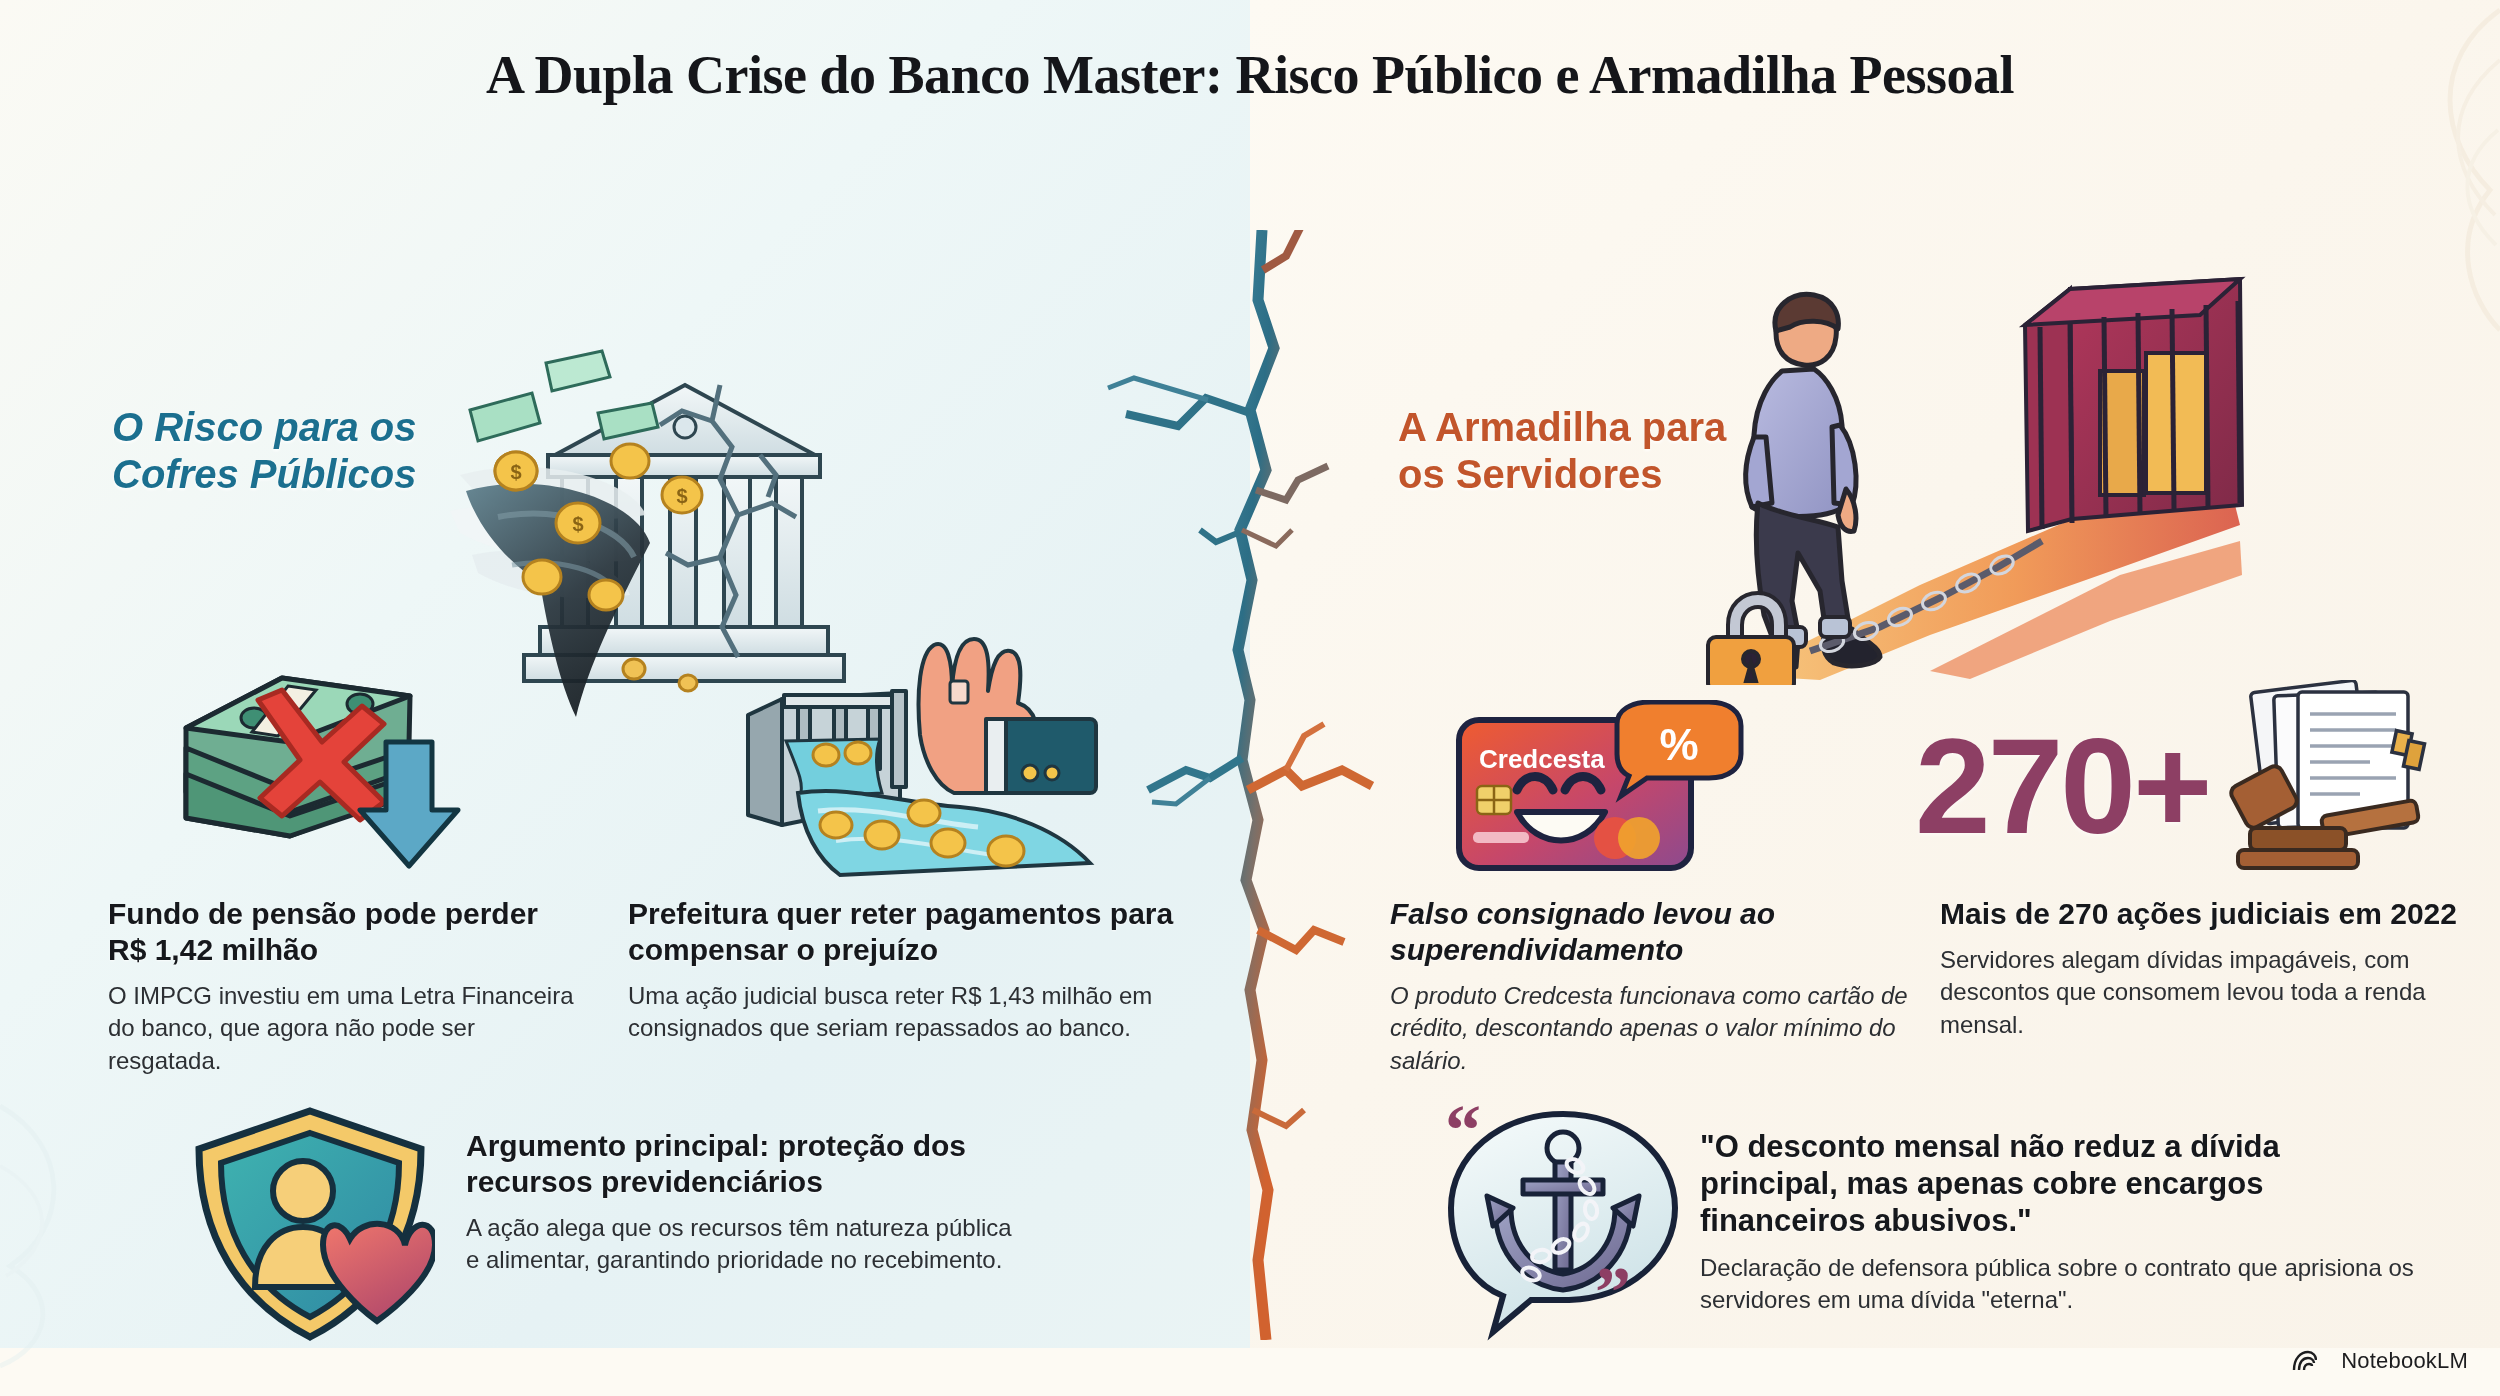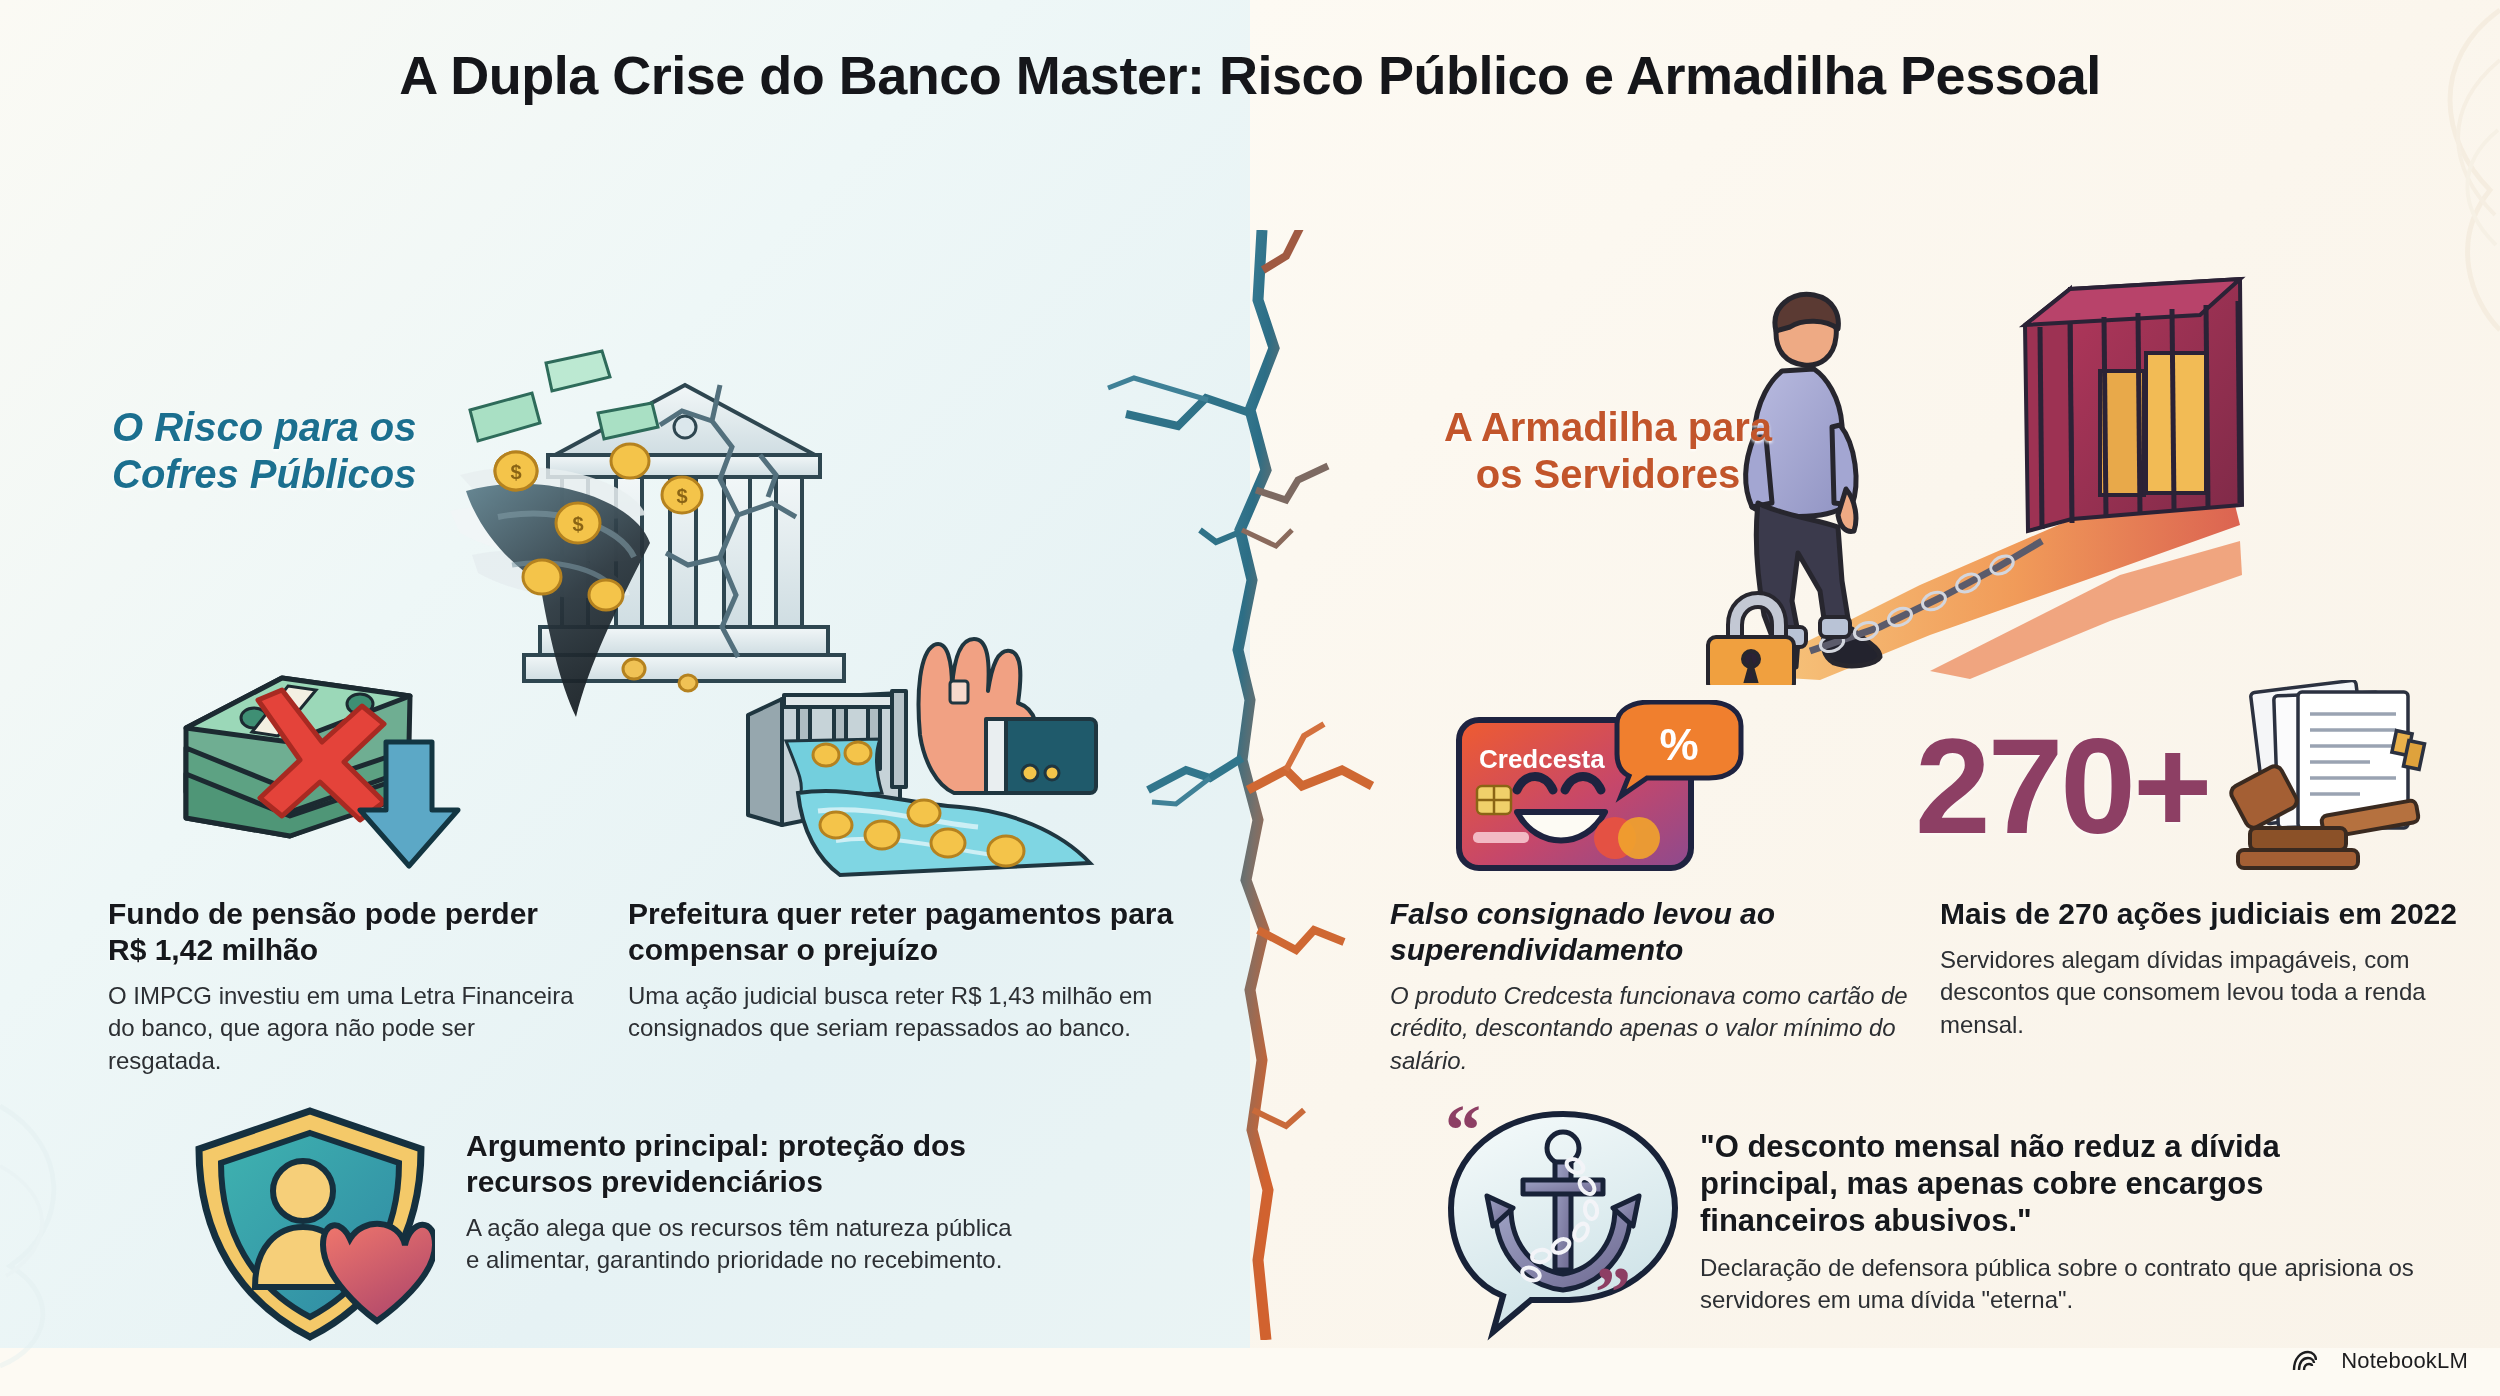--- a/index.html
+++ b/index.html
@@ -30,30 +30,31 @@
     background: #fdfaf3;
   }
   .paper-swirl { position: absolute; opacity: .45; pointer-events: none; }
 
   
   .title {
     position: absolute; top: 44px; left: 0; width: 2500px;
     text-align: center;
     font-size: 54px; font-weight: bold; letter-spacing: -.5px;
     color: #15161a;
+    font-family: Liberation Serif, serif;
   }
 
   
   .sec-head {
     position: absolute;
     font-size: 40px; font-weight: bold; line-height: 1.18;
     text-shadow: 0 2px 3px rgba(255,255,255,.85);
   }
   #head-left  { left: 112px;  top: 404px; color: #1b6f8f; width: 420px; font-style: italic; }
-  #head-right { left: 1398px; top: 404px; color: #c2552b; width: 420px; text-align: center; }
+  #head-right { left: 1398px; top: 404px; color: #c2552b; width: 420px; }
 
   
   .block { position: absolute; }
   .block h3 {
     font-size: 30px; font-weight: bold; color: #16181c;
     line-height: 1.2; margin-bottom: 12px;
     text-shadow: 0 1px 2px rgba(255,255,255,.7);
   }
   .block p {
     font-size: 24px; color: #2c2f33; line-height: 1.35;

